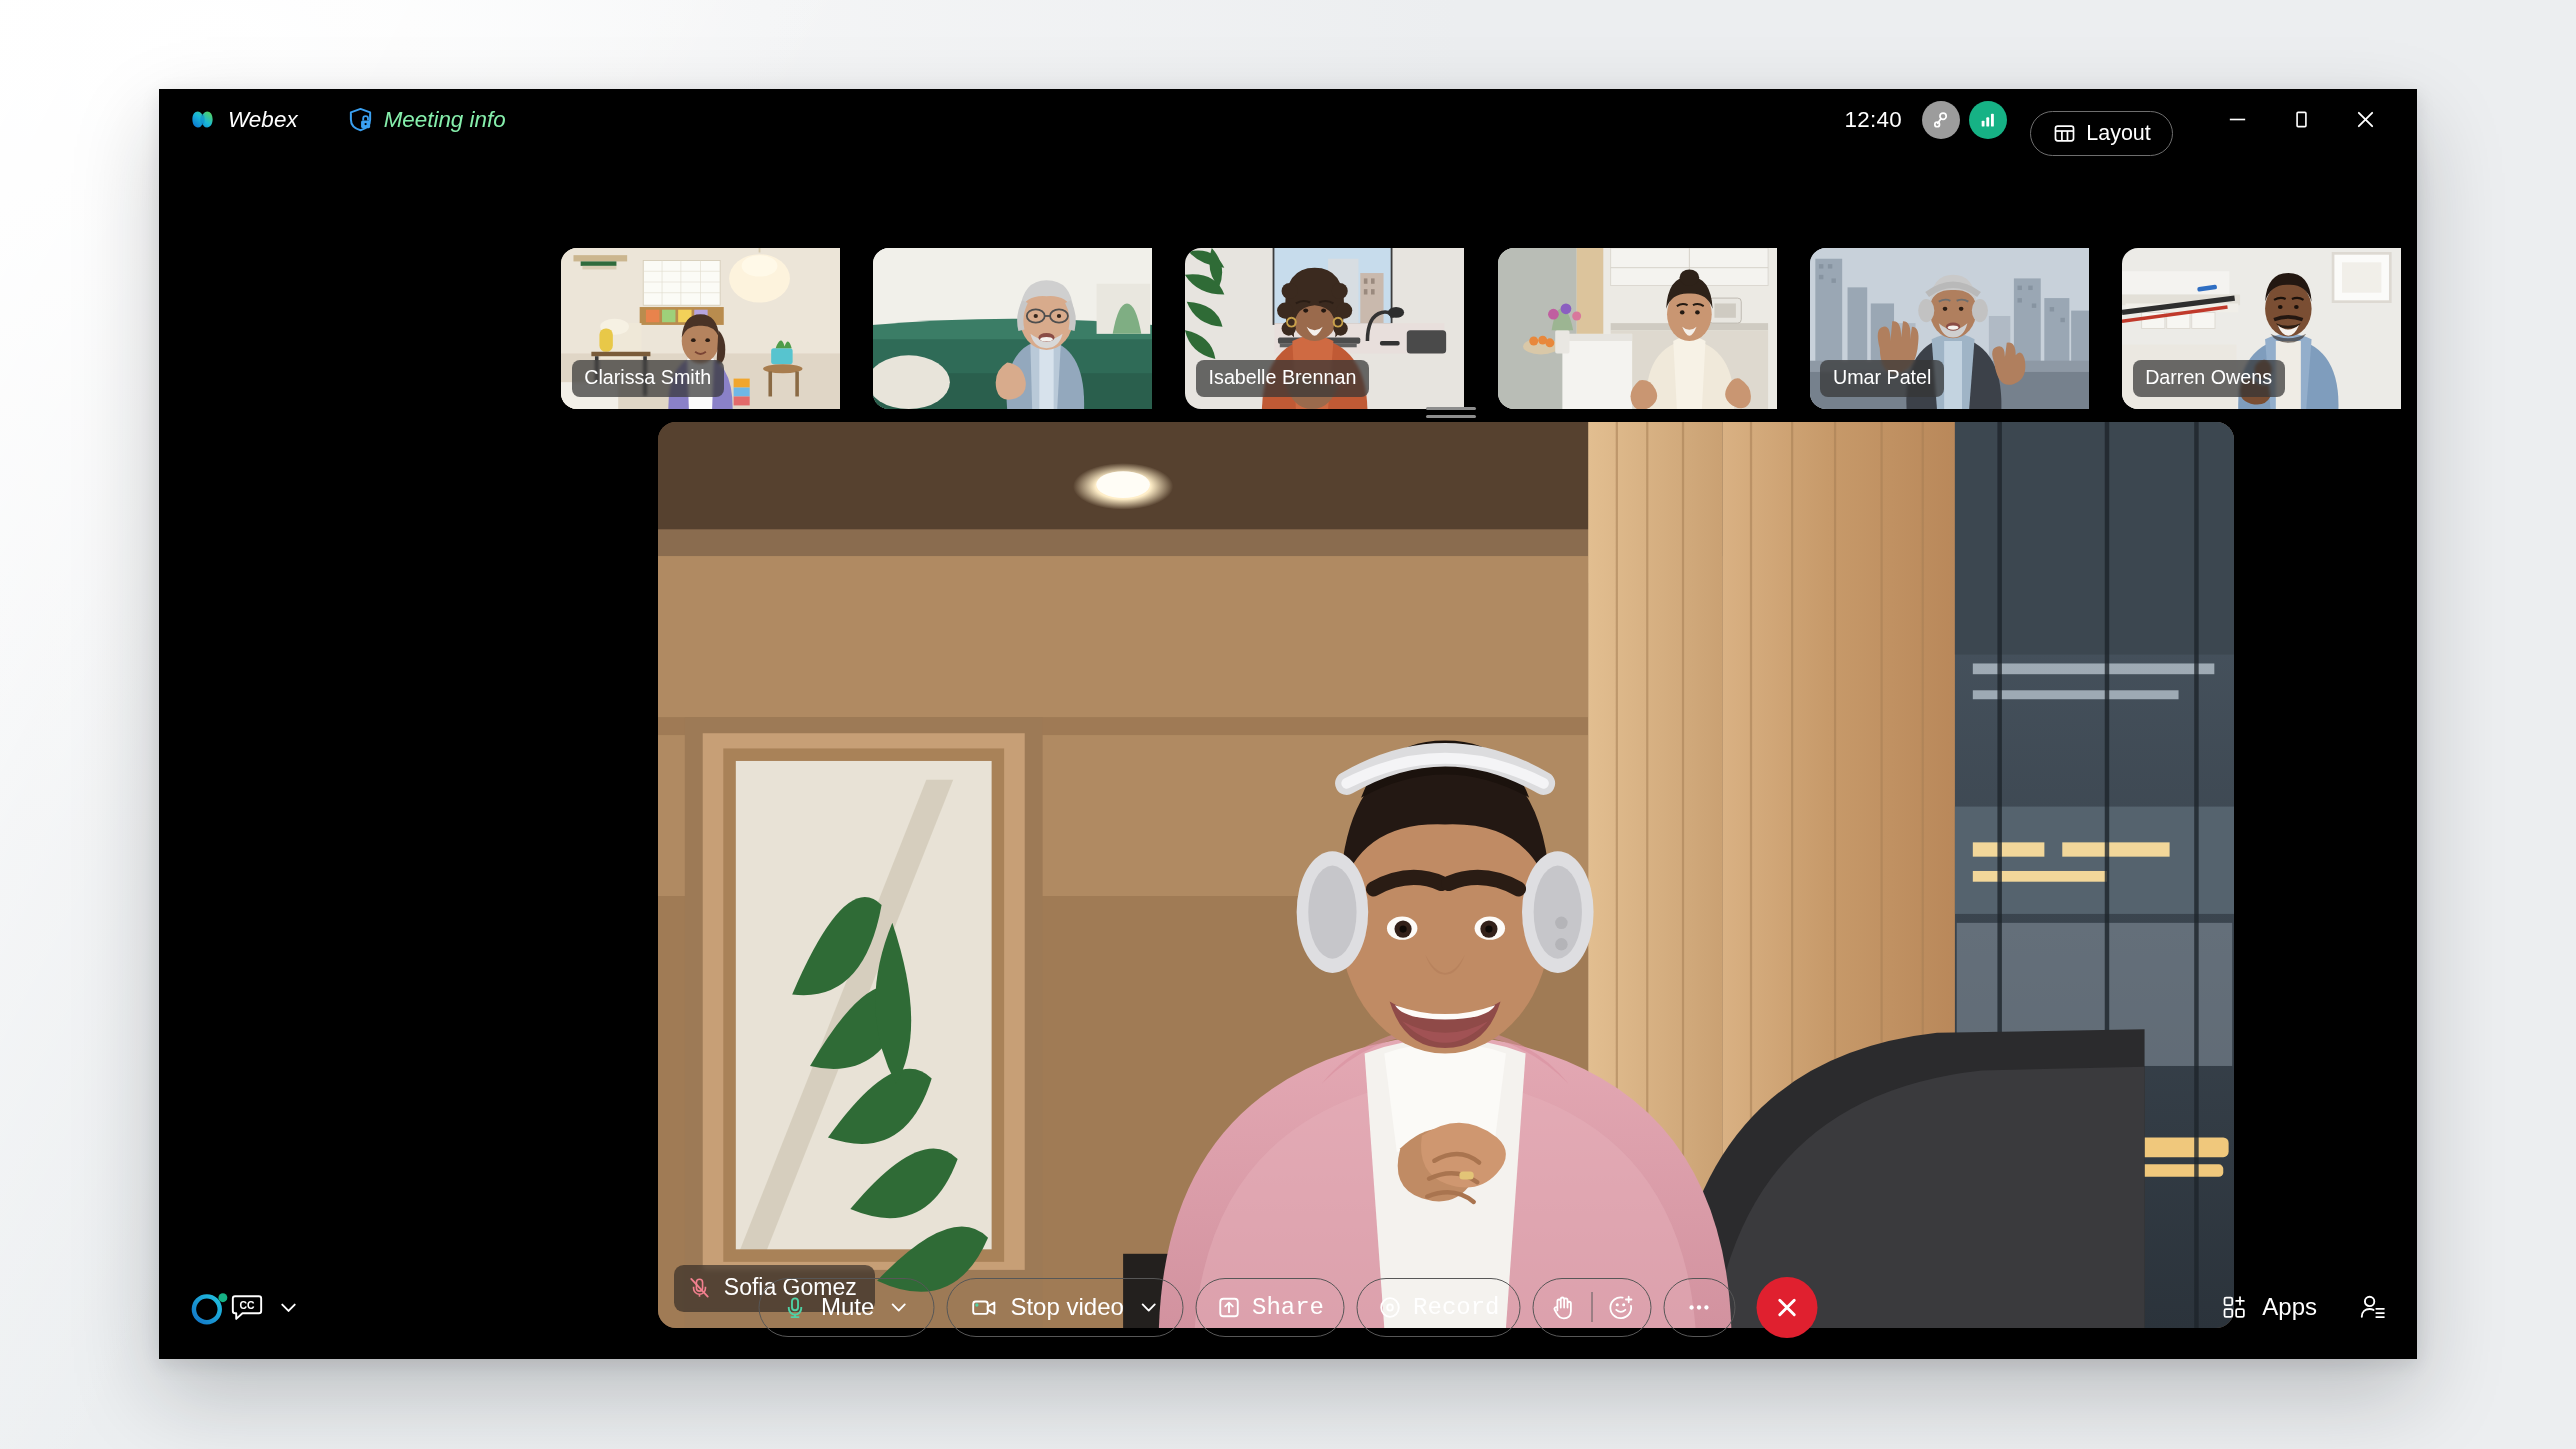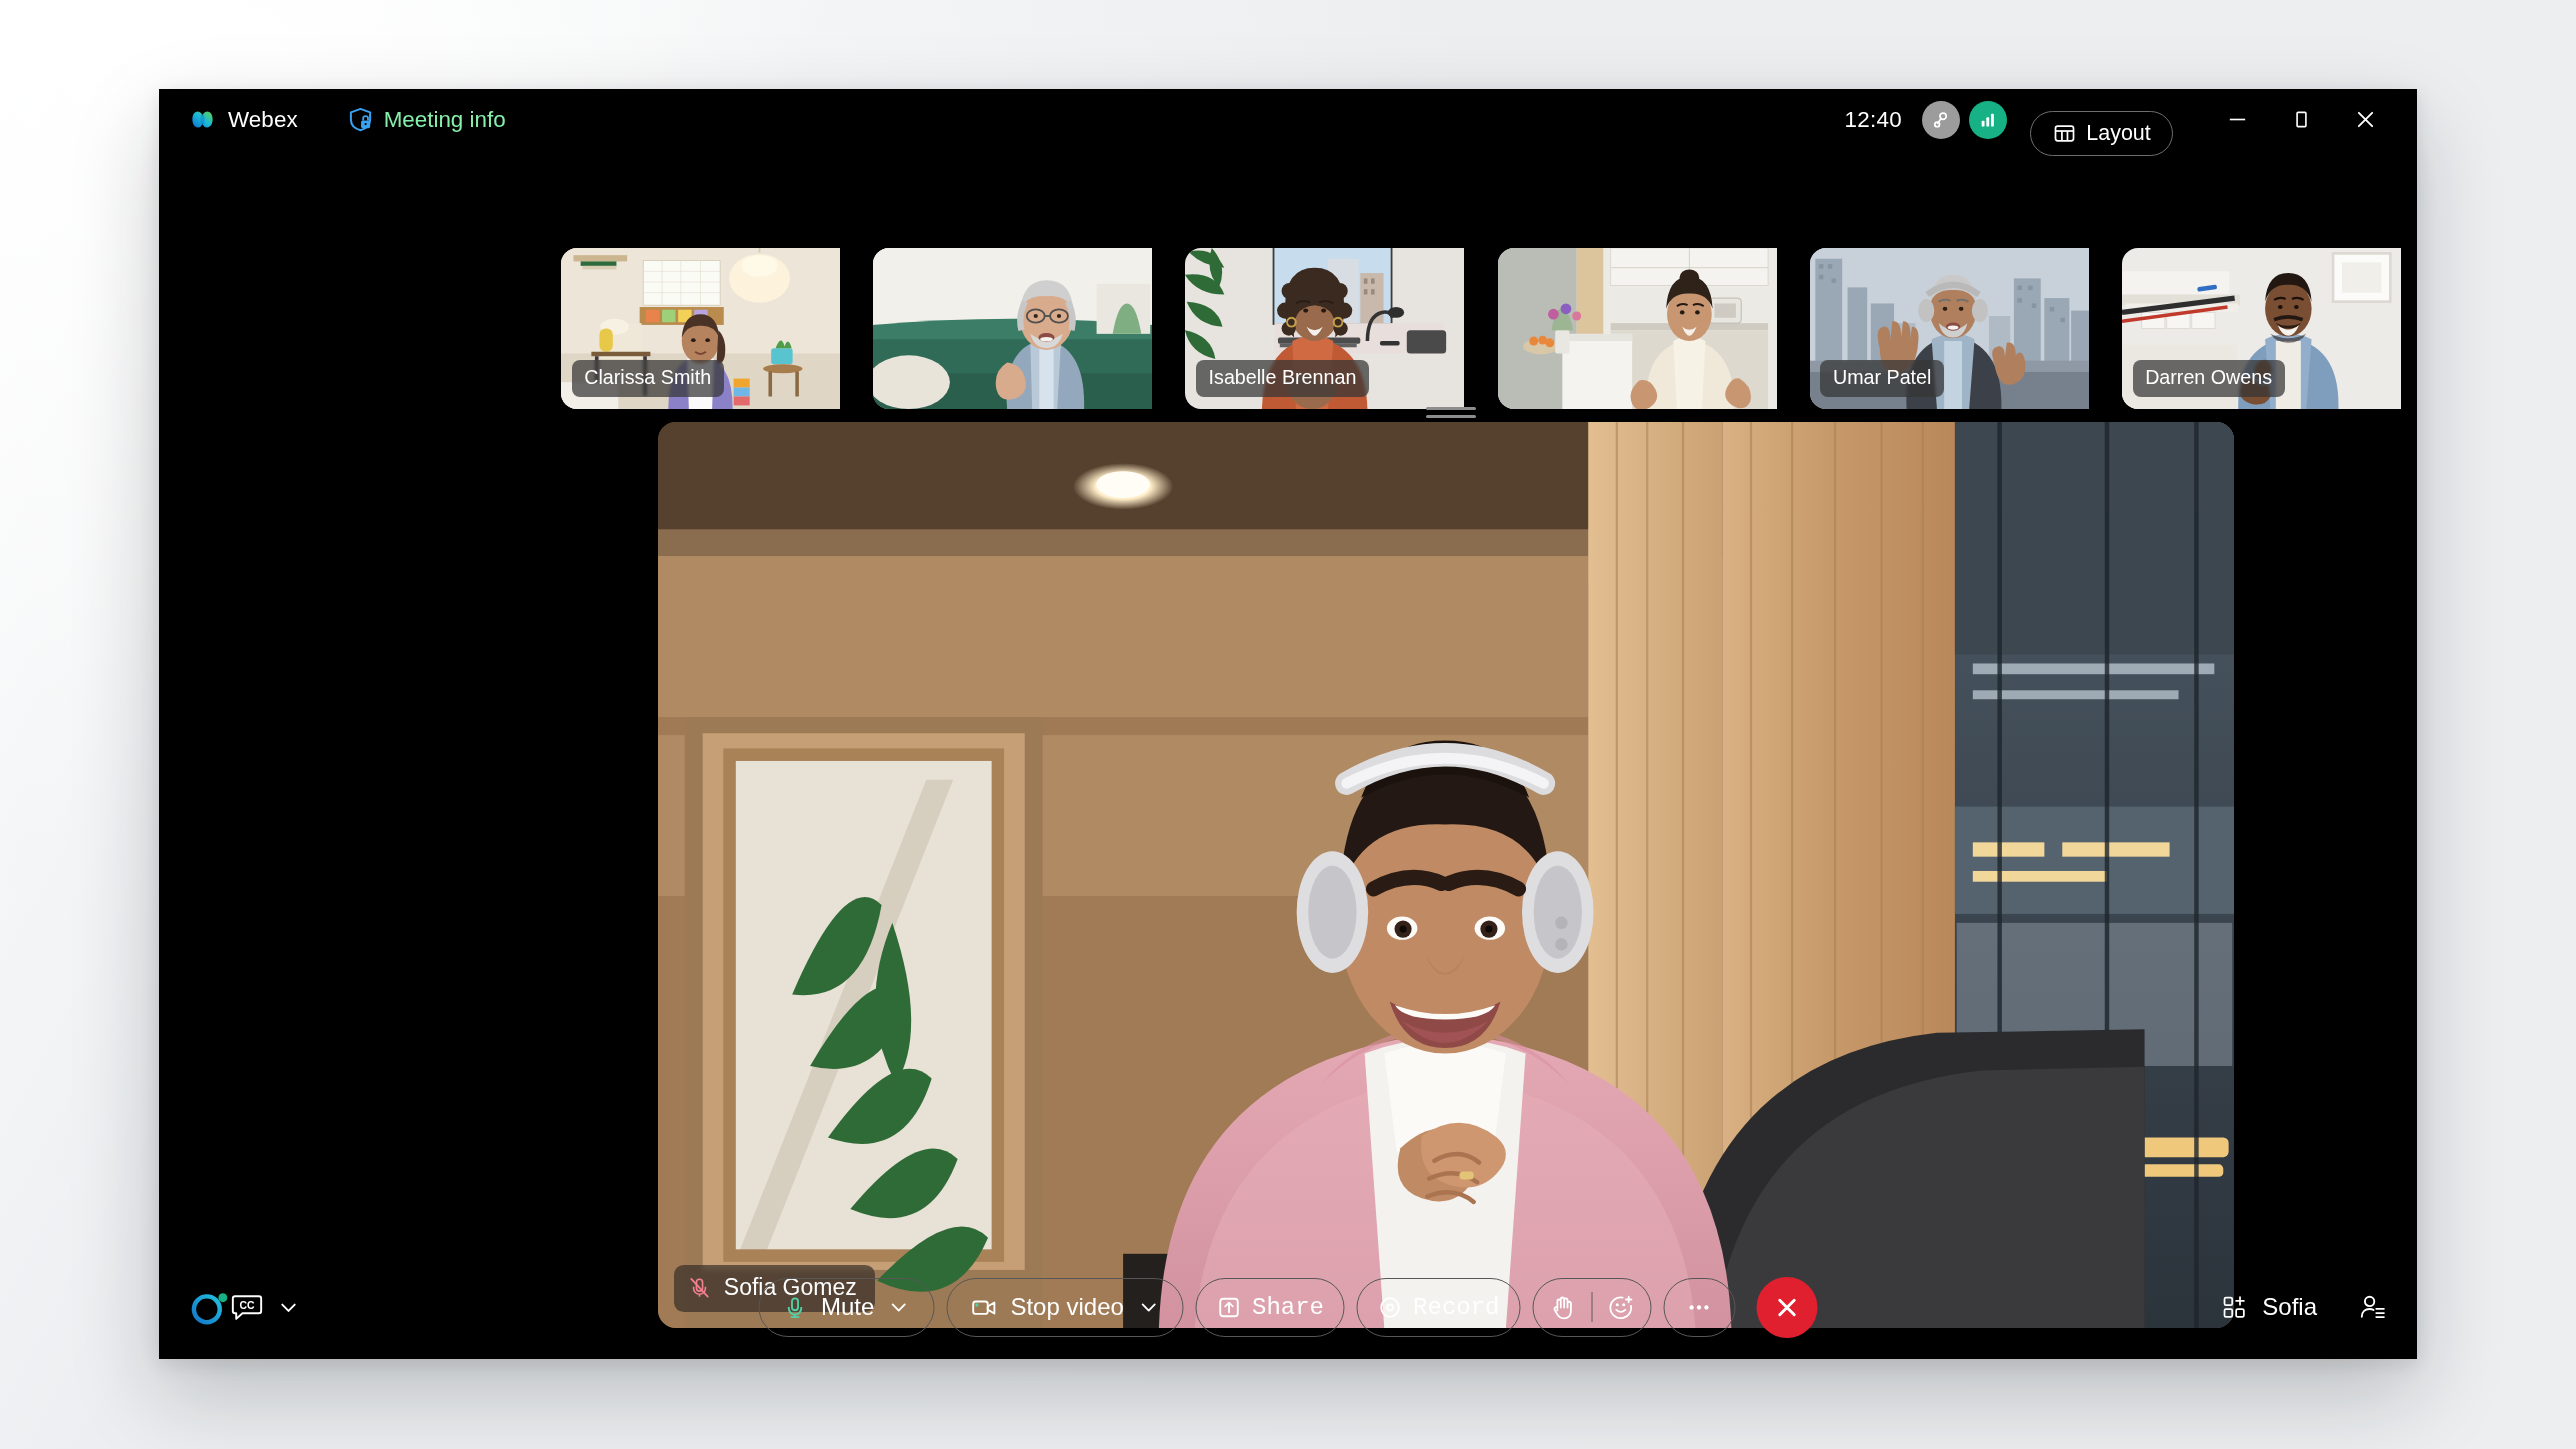--- a/index.html
+++ b/index.html
@@ -30,21 +30,21 @@
     background:#000000;
     box-shadow:0 36px 81px rgba(20,24,28,0.22), 0 5.4px 18px rgba(20,24,28,0.10);
     overflow:hidden;
   }
 
   
   .titlebar {
     position:absolute; left:0; top:0; width:100%; height:61px;
     display:flex; align-items:center;
   }
-  .tb-left { display:flex; align-items:center; gap:0; padding-left:19.7px; }
+  .tb-left { display:flex; align-items:center; gap:0; padding-left:19.7px;font-style:italic; }
   .brand {
     display:flex; align-items:center; gap:11.6px;
     padding:5.4px 10.7px; border-radius:7.2px;
   }
   .brand-logo { width:27px; height:27px; flex:0 0 auto; }
   .brand-name { color:#ffffff; font-size:22.4px; letter-spacing:0.1px; }
 
   .meeting-info {
     display:flex; align-items:center; gap:10.7px;
     padding:5.4px 12.5px; margin-left:27px; border-radius:7.2px;
@@ -802,21 +802,21 @@
     <div class="tb-zone-right">
       <div class="apps-btn">
         <span>
           <svg viewBox="0 0 26 26" width="27" height="27">
             <rect x="3.4" y="3.4" width="7.4" height="7.4" rx="1.4" fill="none" stroke="#fff" stroke-width="1.7"></rect>
             <rect x="3.4" y="14.6" width="7.4" height="7.4" rx="1.4" fill="none" stroke="#fff" stroke-width="1.7"></rect>
             <rect x="14.6" y="14.6" width="7.4" height="7.4" rx="1.4" fill="none" stroke="#fff" stroke-width="1.7"></rect>
             <path d="M18.3 3 V10.4 M14.6 6.7 H22" stroke="#fff" stroke-width="1.7" stroke-linecap="round"></path>
           </svg>
         </span>
-        <span>Sofia</span>
+        <span>Apps</span>
       </div>
 
       <div>
         <span>
           <svg viewBox="0 0 26 26" width="29" height="29">
             <circle cx="10.4" cy="7.6" r="4.2" fill="none" stroke="#fff" stroke-width="1.7"></circle>
             <path d="M3.4 21.4 c0 -4.6 3.2 -7 7 -7 c1.3 0 2.5 0.3 3.5 0.8" fill="none" stroke="#fff" stroke-width="1.7" stroke-linecap="round"></path>
             <path d="M16.4 14.2 H23.2 M16.4 18 H23.2 M16.4 21.6 H23.2" stroke="#fff" stroke-width="1.7" stroke-linecap="round"></path>
           </svg>
         </span>

